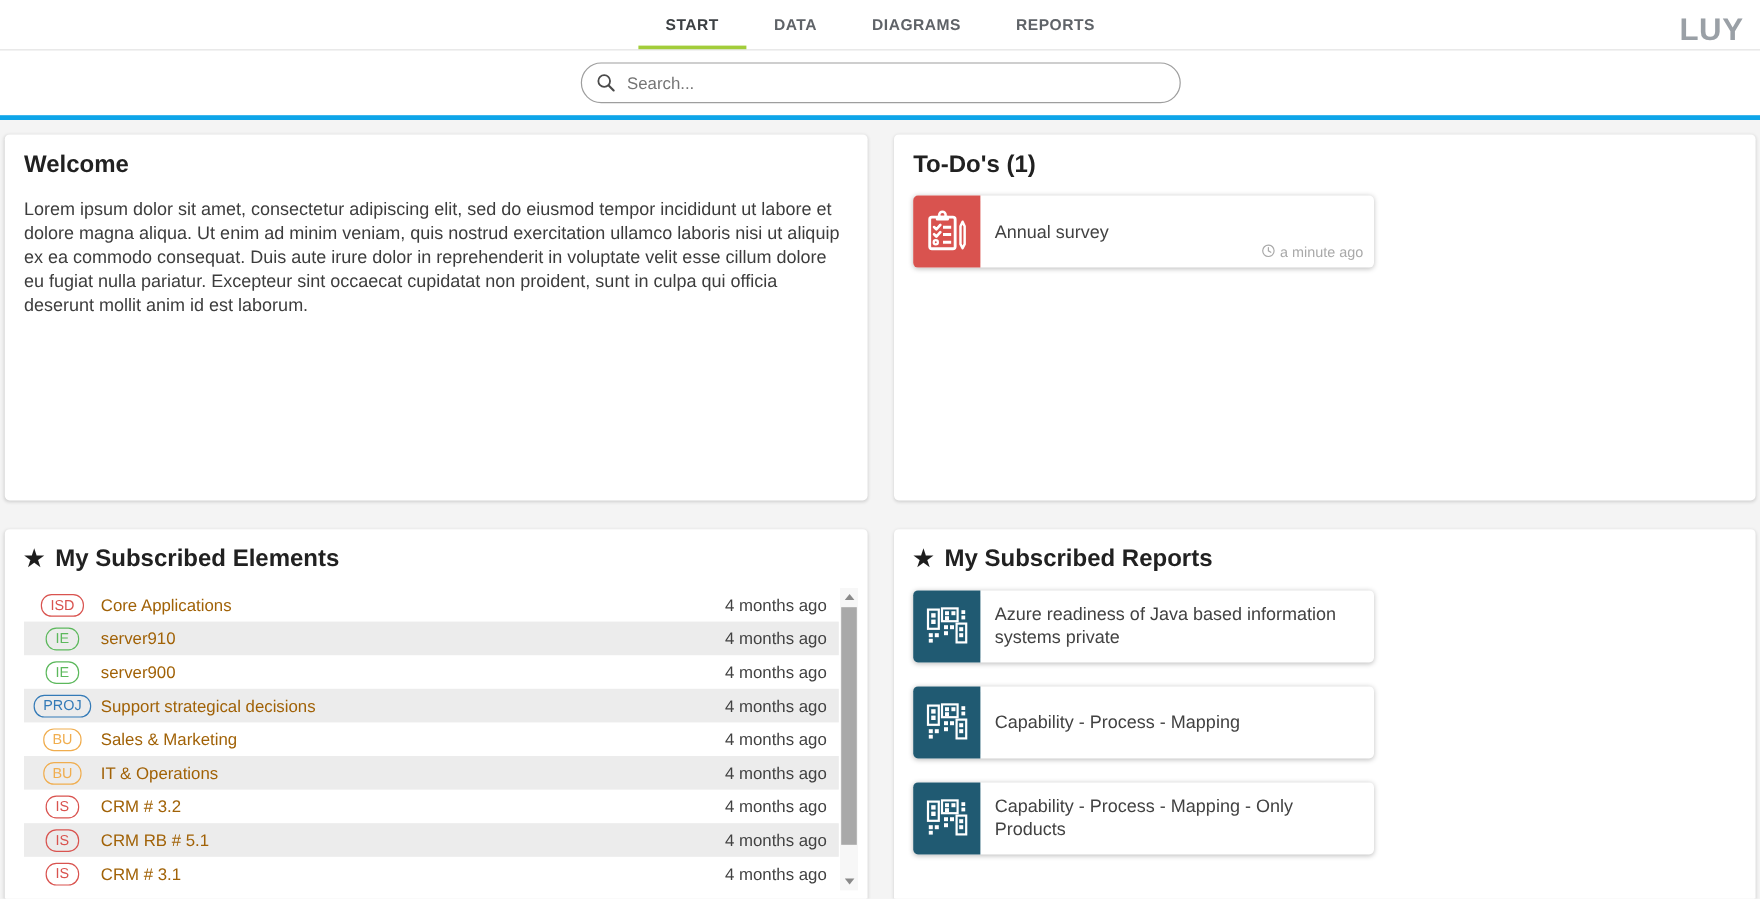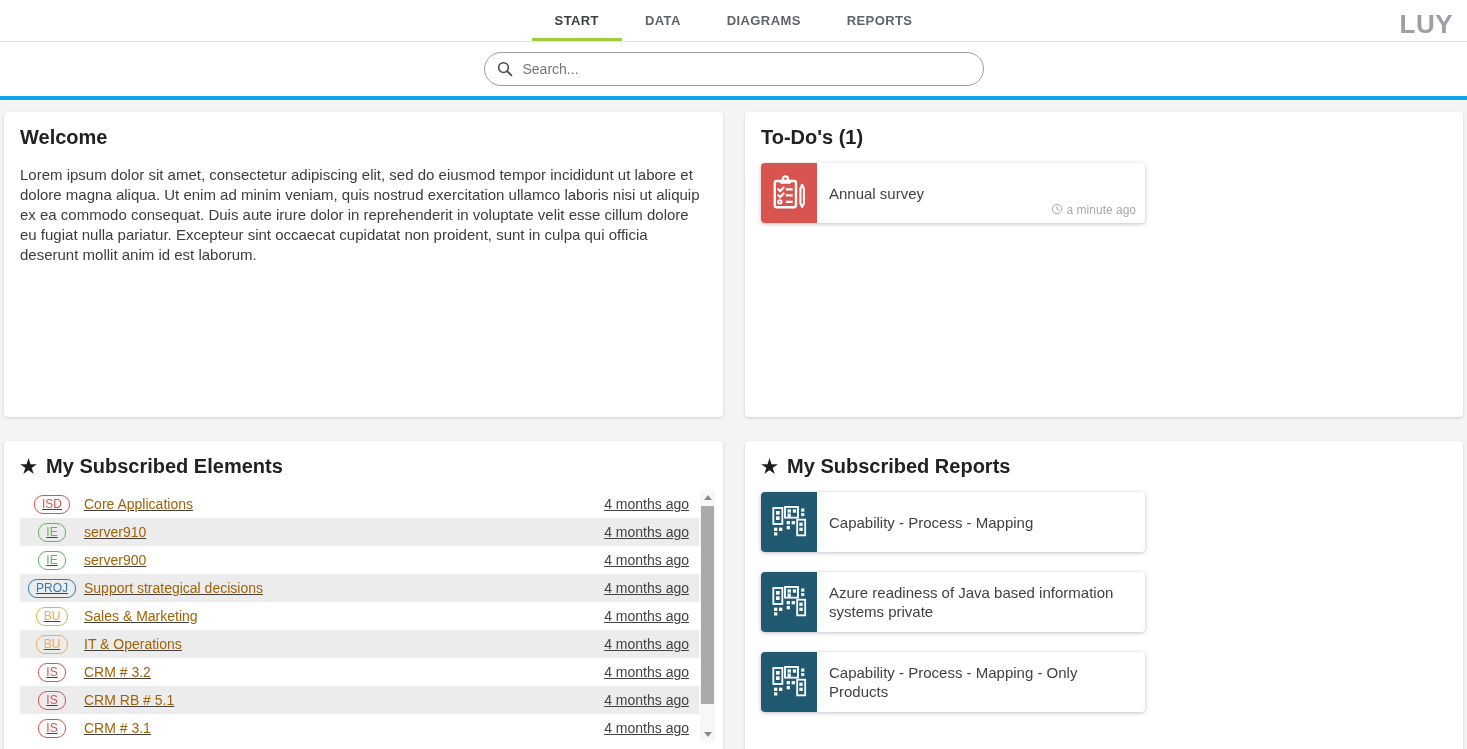--- a/index.html
+++ b/index.html
@@ -157,21 +157,21 @@
     font-size: 12px;
     color: #a9a9a9;
     display: flex;
     align-items: flex-start;
     gap: 4px;
   }
   .todo-tile-wrap { margin-top: 14px; }
 
   
   .el-card { padding: 14px 8px 0 16px; }
-  .el-list-wrap { position: relative; margin-top: 12px; padding-right: 16px; text-decoration: underline; }
+  .el-list-wrap { position: relative; margin-top: 12px; padding-right: 16px; }
   .el-list { }
   .el-row {
     height: 28px;
     display: flex;
     align-items: center;
     font-size: 14px;
     cursor: pointer;
   }
   .el-row:nth-child(even) { background: #ececec; }
   .badge-col {
@@ -414,21 +414,21 @@
               <rect x="13.6" y="11.4" width="2" height="2"></rect>
               <rect x="10.6" y="14.4" width="2" height="2"></rect>
               <rect x="3" y="15.4" width="2" height="2"></rect>
               <rect x="6" y="15.4" width="2" height="2"></rect>
               <rect x="3" y="18.2" width="2" height="1.9"></rect>
               <rect x="18.2" y="12.4" width="2" height="2"></rect>
               <rect x="18.2" y="15.4" width="2" height="2"></rect>
             </g>
           </svg>
         </div>
-        <div class="tile-label">Capability - Process - Mapping</div>
+        <div class="tile-label">Azure readiness of Java based information systems private</div>
       </div>
 
       <div class="tile">
         <div class="tile-icon" style="background-color: rgb(32, 90, 114);">
           <svg width="40" height="40" viewBox="0 0 24 24">
             <g fill="none" stroke="#fff" stroke-width="1.1">
               <rect x="2.6" y="3.6" width="5.4" height="9.6"></rect>
               <rect x="9.6" y="3" width="7.8" height="6.4"></rect>
               <rect x="16.9" y="10.6" width="4.8" height="9.4"></rect>
             </g>
@@ -444,21 +444,21 @@
               <rect x="13.6" y="11.4" width="2" height="2"></rect>
               <rect x="10.6" y="14.4" width="2" height="2"></rect>
               <rect x="3" y="15.4" width="2" height="2"></rect>
               <rect x="6" y="15.4" width="2" height="2"></rect>
               <rect x="3" y="18.2" width="2" height="1.9"></rect>
               <rect x="18.2" y="12.4" width="2" height="2"></rect>
               <rect x="18.2" y="15.4" width="2" height="2"></rect>
             </g>
           </svg>
         </div>
-        <div class="tile-label">Azure readiness of Java based information systems private</div>
+        <div class="tile-label">Capability - Process - Mapping</div>
       </div>
 
       <div class="tile">
         <div class="tile-icon" style="background-color: rgb(32, 90, 114);">
           <svg width="40" height="40" viewBox="0 0 24 24">
             <g fill="none" stroke="#fff" stroke-width="1.1">
               <rect x="2.6" y="3.6" width="5.4" height="9.6"></rect>
               <rect x="9.6" y="3" width="7.8" height="6.4"></rect>
               <rect x="16.9" y="10.6" width="4.8" height="9.4"></rect>
             </g>

